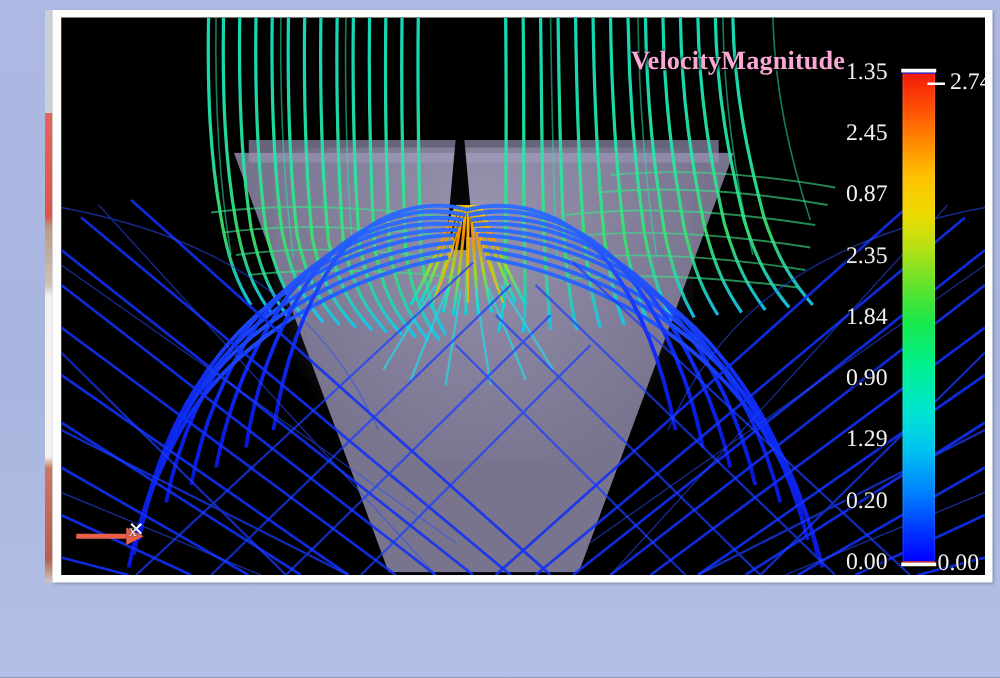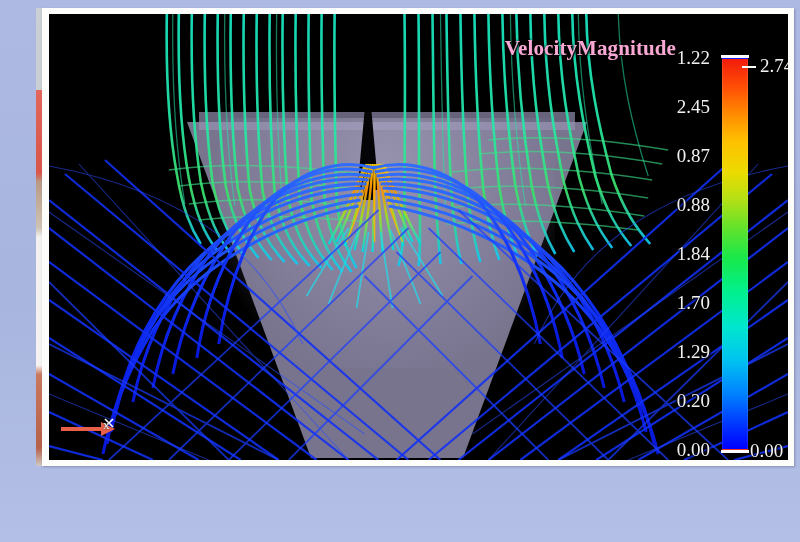--- a/index.html
+++ b/index.html
@@ -433,26 +433,26 @@
           <path d="M30,150 L300,446"></path>
           <path d="M710,150 L440,446"></path>
           <path d="M0,152 C140,178 214,240 254,330"></path>
           <path d="M740,152 C600,178 526,240 486,330"></path>
         </g>
       </svg>
 
       <div id="cb-title">VelocityMagnitude</div>
 
       <div id="cb-ticklabels">
-        <div class="cb-tick" style="top:0%">1.22</div>
+        <div class="cb-tick" style="top:0%">1.35</div>
         <div class="cb-tick" style="top:12.5%">2.45</div>
         <div class="cb-tick" style="top:25%">0.87</div>
-        <div class="cb-tick" style="top:37.5%">0.88</div>
+        <div class="cb-tick" style="top:37.5%">2.35</div>
         <div class="cb-tick" style="top:50%">1.84</div>
-        <div class="cb-tick" style="top:62.5%">1.70</div>
+        <div class="cb-tick" style="top:62.5%">0.90</div>
         <div class="cb-tick" style="top:75%">1.29</div>
         <div class="cb-tick" style="top:87.5%">0.20</div>
         <div class="cb-tick" style="top:100%">0.00</div>
       </div>
 
       <div id="colorbar-group">
         <div id="colorbar"></div>
         <div class="cb-endcap top"></div>
         <div class="cb-endcap bot"></div>
         <div class="cb-ticklet" style="left:20px; top:8px;"></div>

